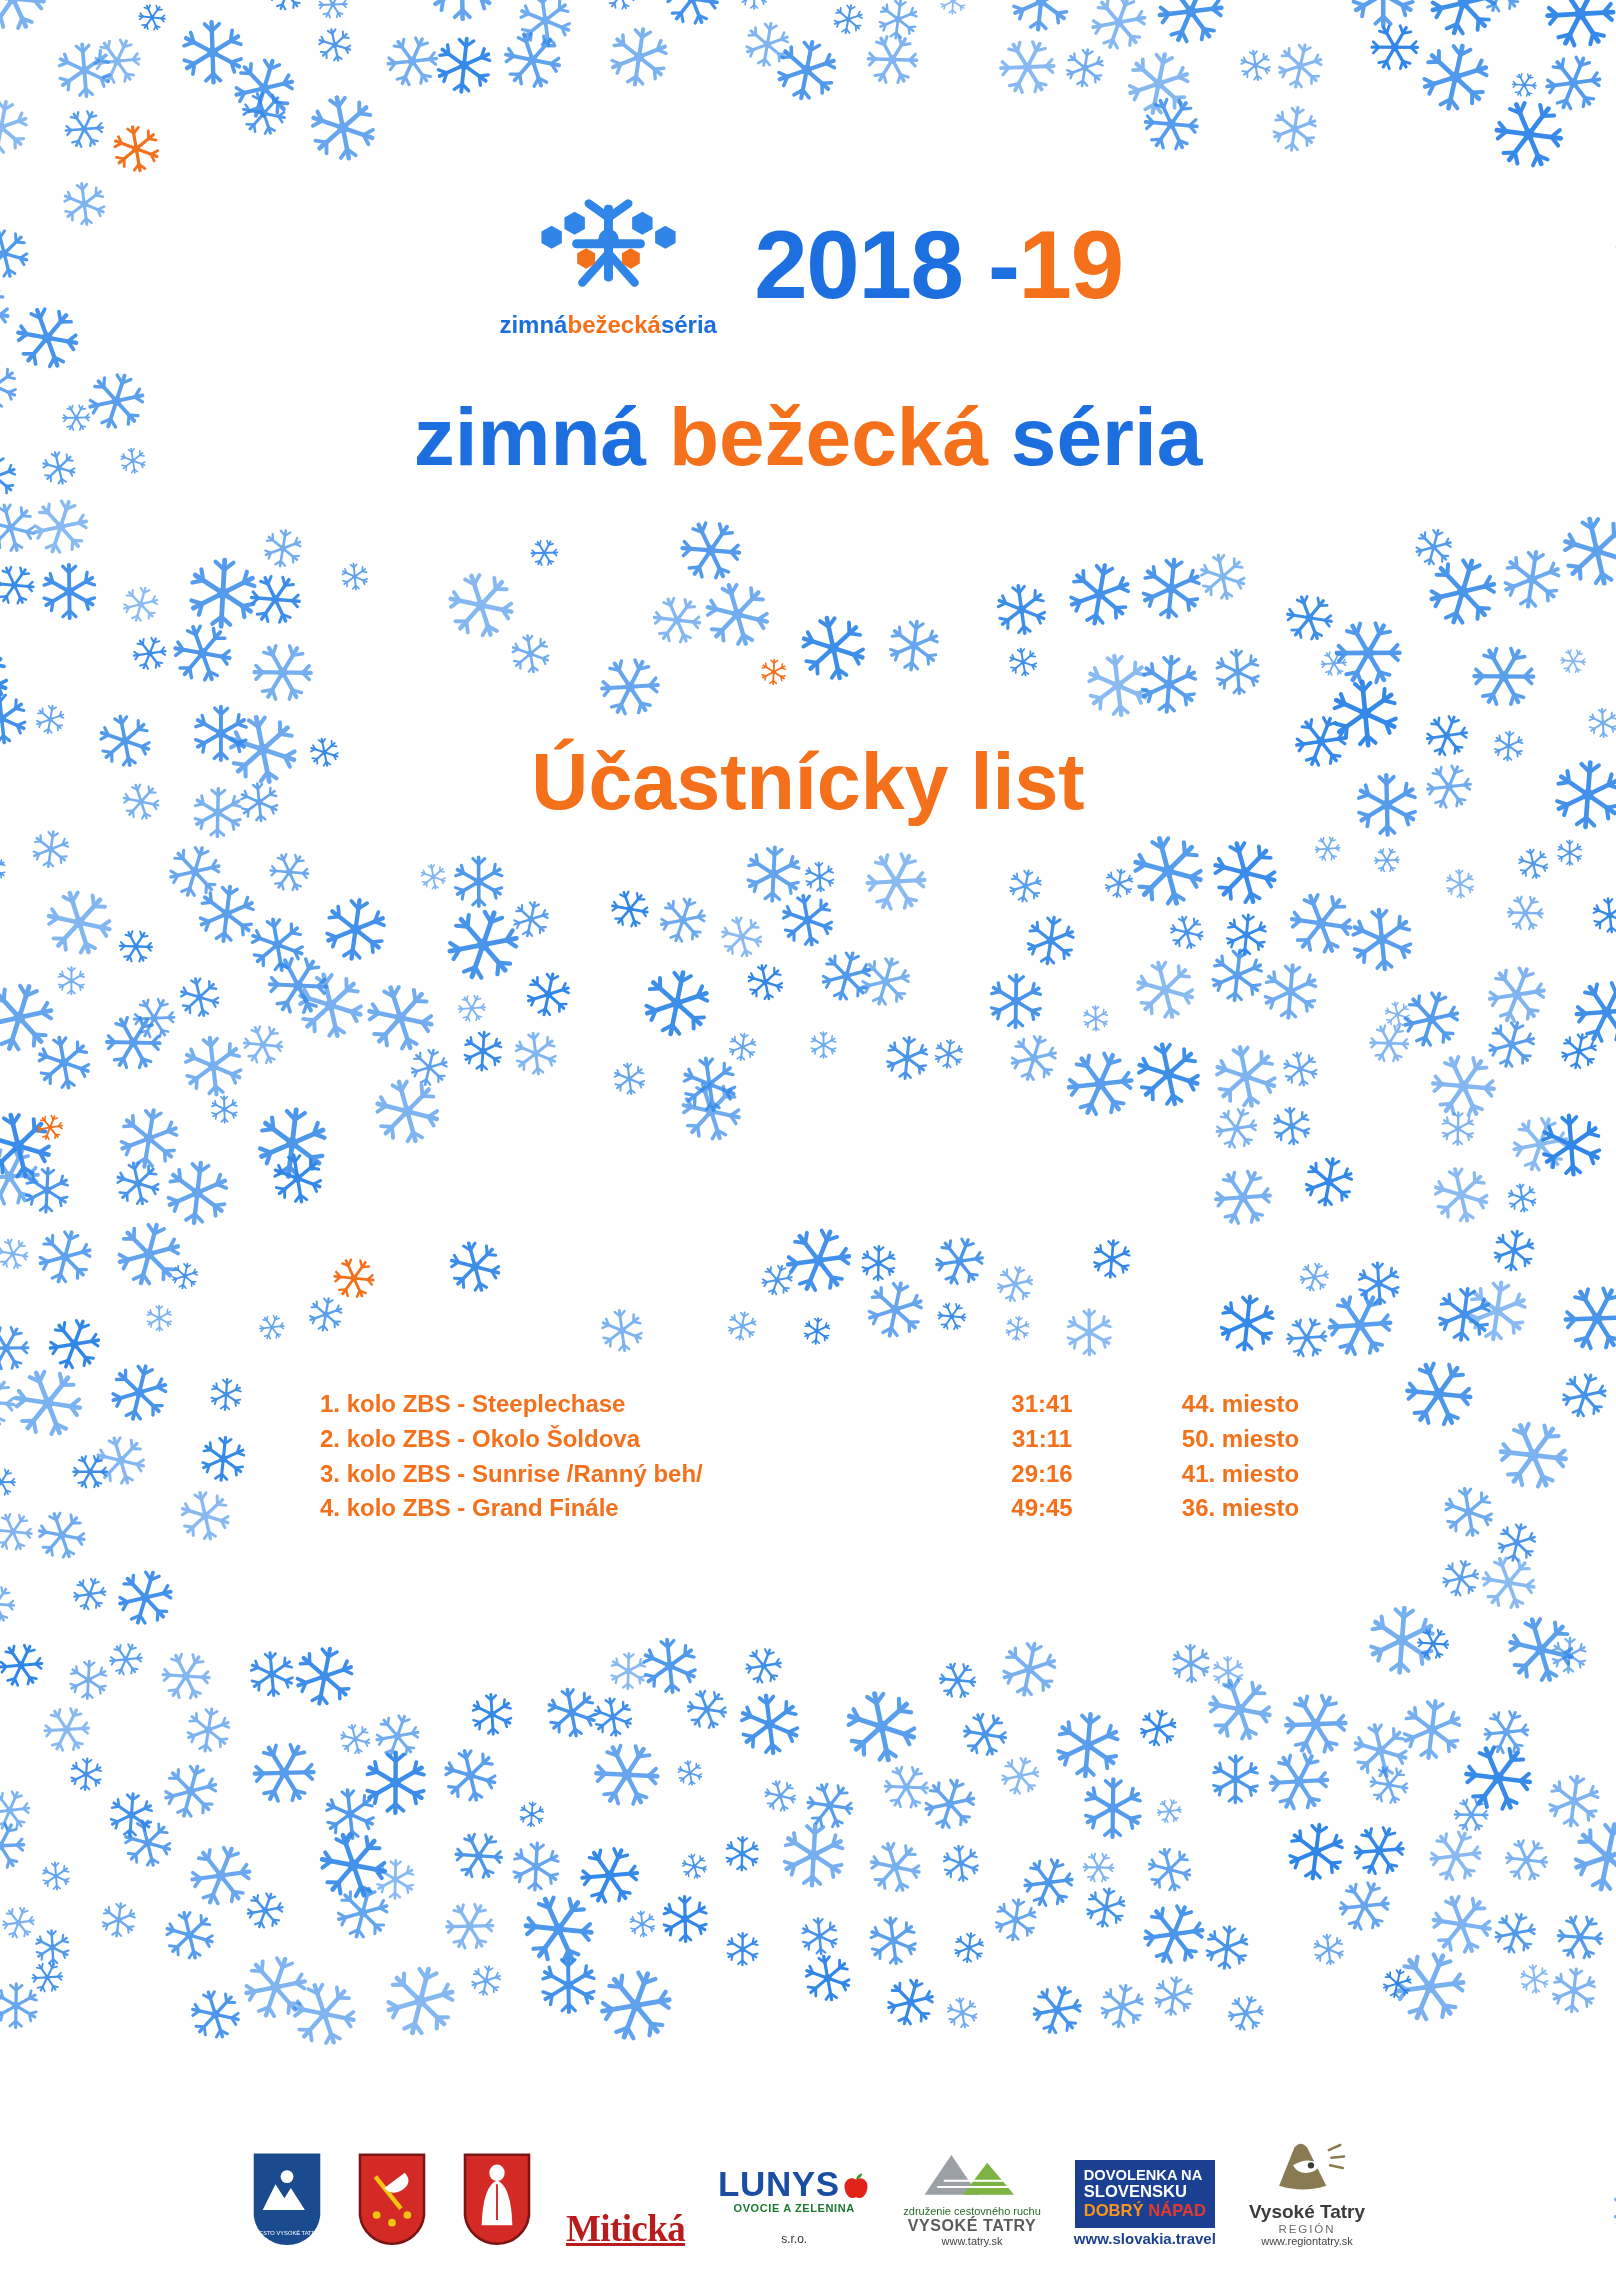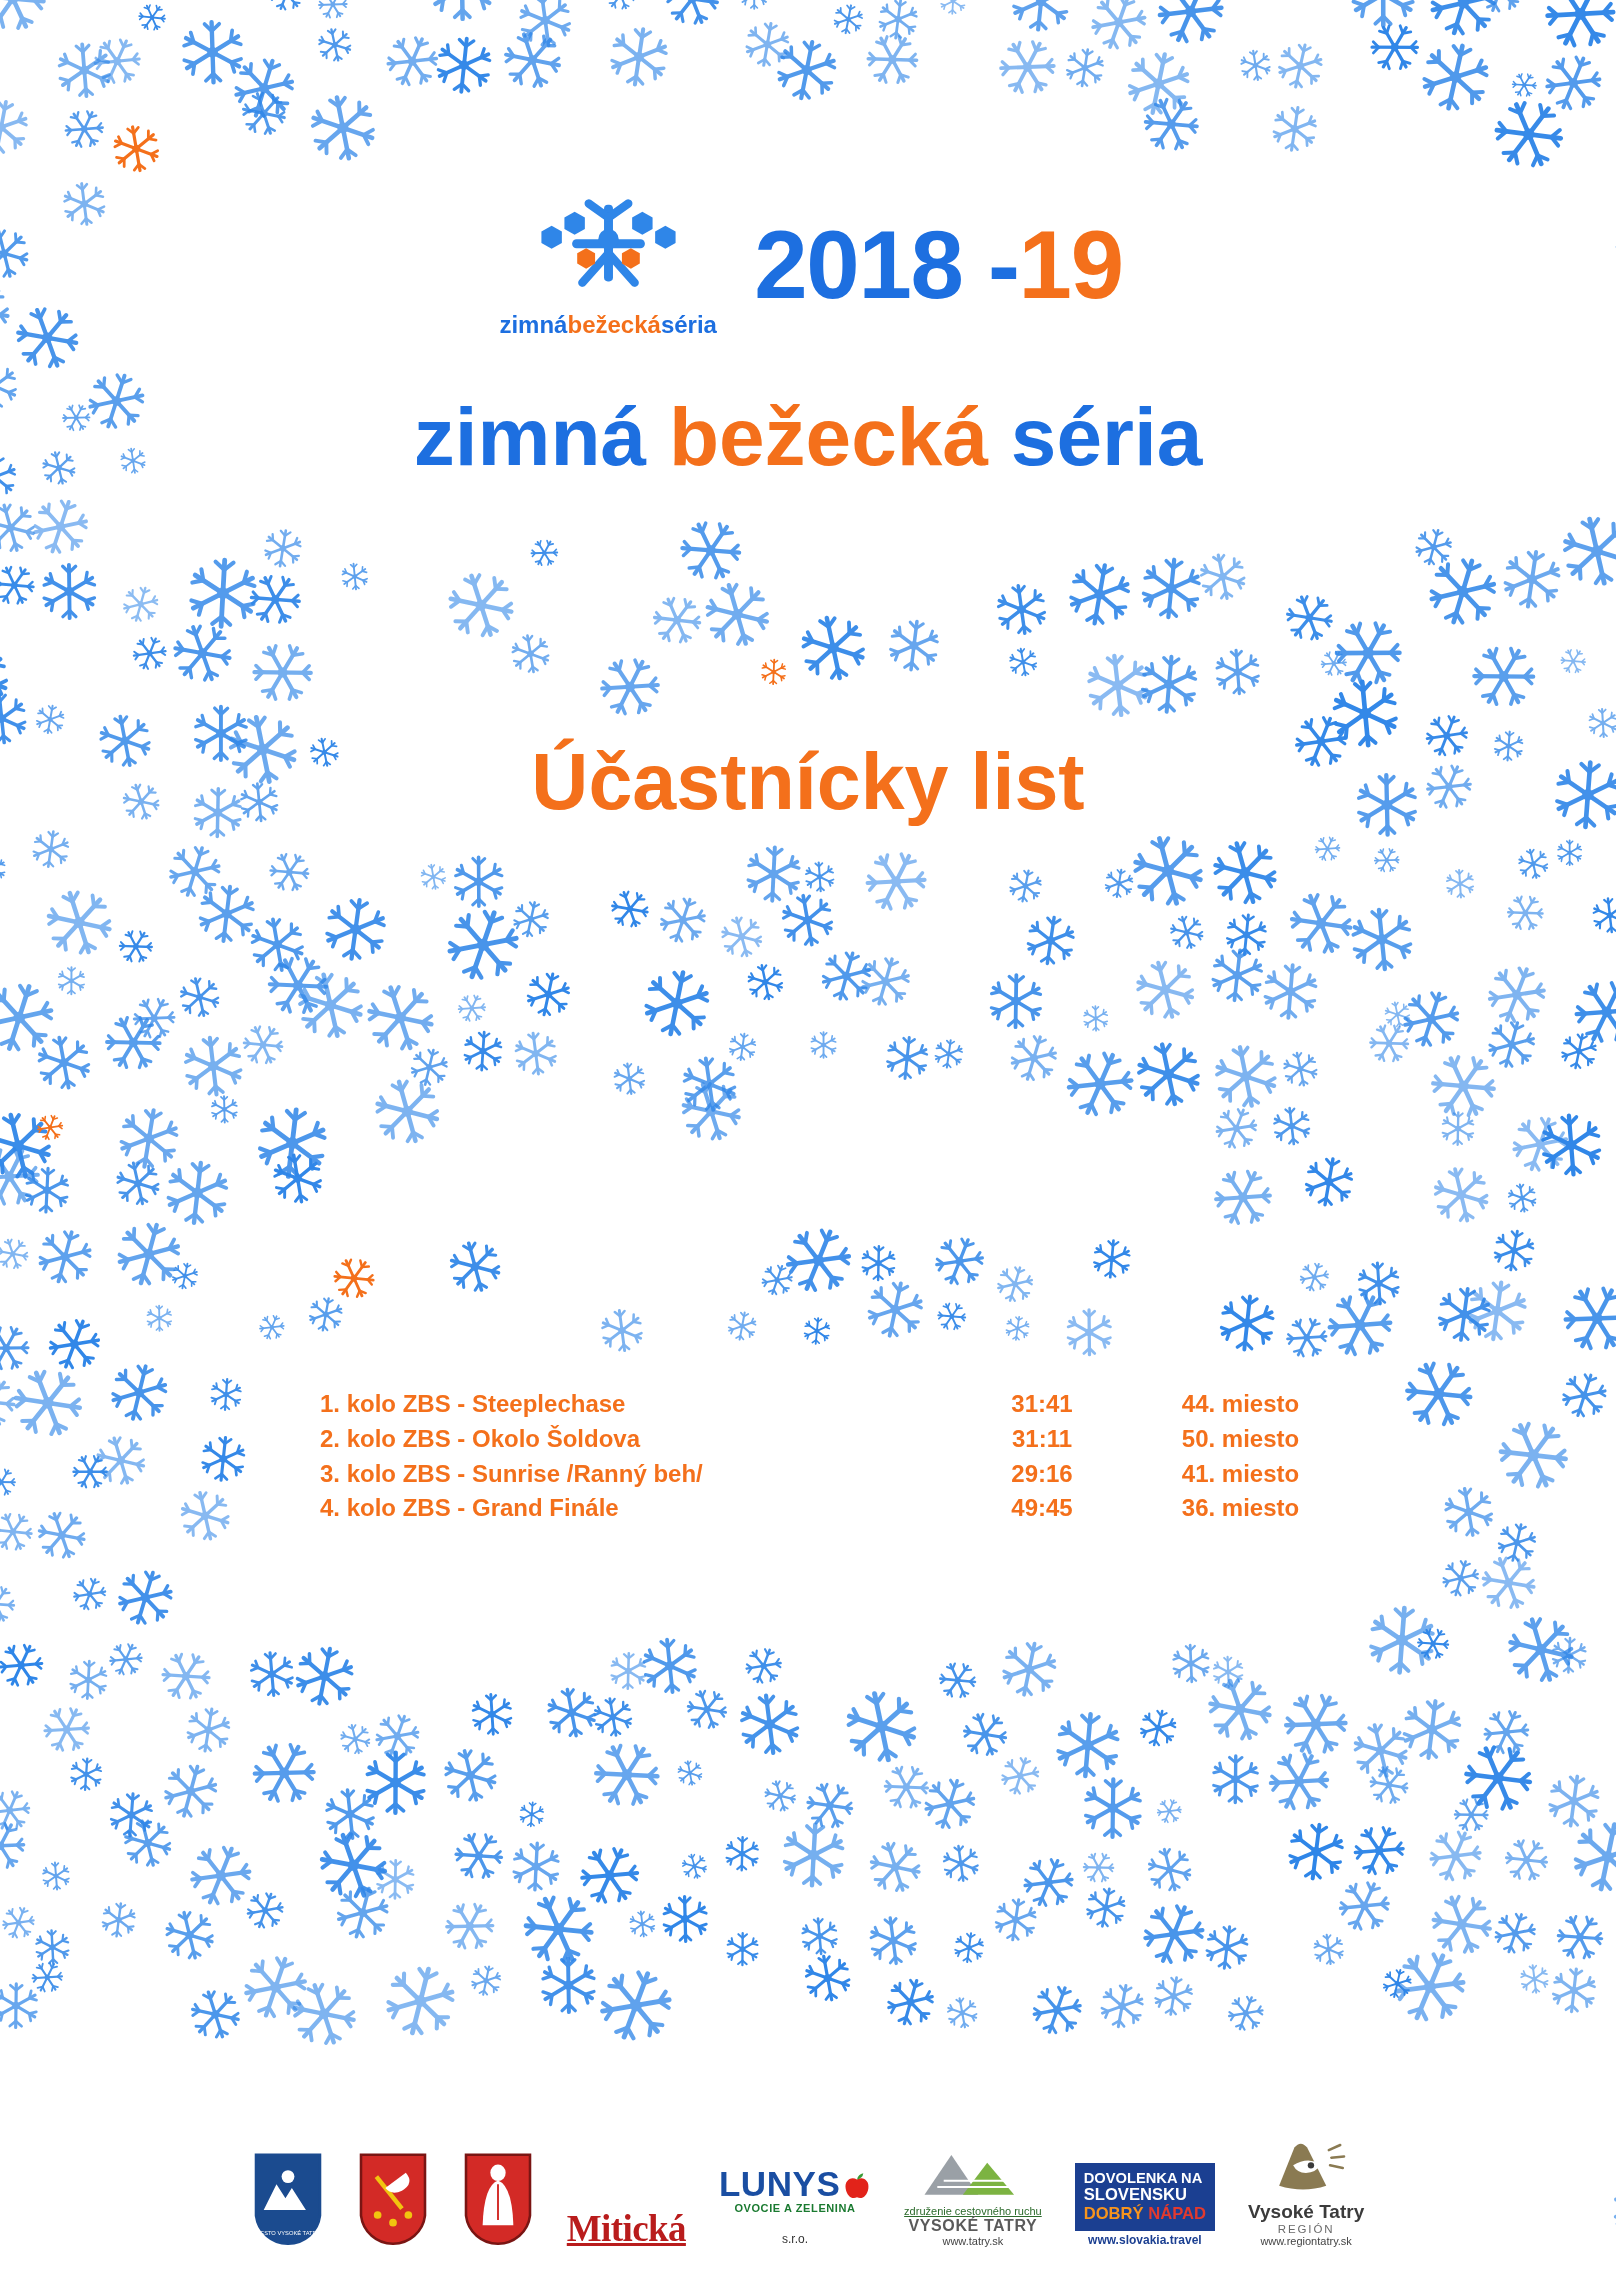--- a/index.html
+++ b/index.html
@@ -190,36 +190,36 @@
     color: #1a7a30;
     letter-spacing: 0.6px;
     margin-top: 1.3px;
   }
   .tatry-cap {
     font-size: 16px;
     font-weight: bold;
     color: #5a5a5a;
     letter-spacing: 0.6px;
   }
-  .tatry-small { font-size: 11px; color: #2c6b2c; text-decoration: underline; }
+  .tatry-small { font-size: 11px; color: #2c6b2c; }
   .tatry-url { font-size: 11px; color: #444; }
 
   .slovakia-box {
     background: #1b3f91;
     padding: 6.4px 9px 7.7px 9px;
     text-align: left;
     line-height: 1.12;
   }
   .slovakia-box .l1 { color: #ffffff; font-size: 14.7px; font-weight: bold; }
   .slovakia-box .l2 { color: #ffffff; font-size: 16.6px; font-weight: bold; }
   .slovakia-box .l3 { font-size: 16.6px; font-weight: bold; }
   .slovakia-box .l3 .s1 { color: #f7941d; }
   .slovakia-box .l3 .s2 { color: #ffffff; }
   .slovakia-box .l3 .s3 { color: #e23a2e; }
-  .slovakia-url { font-size: 12px; color: #1b3f91; font-weight: bold; margin-top: 2.6px; }
+  .slovakia-url { font-size: 15px; color: #1b3f91; font-weight: bold; margin-top: 2.6px; }
 
   .vt-name { font-size: 19px; font-weight: bold; color: #3b3b3b; letter-spacing: 0px; }
   .vt-reg { font-size: 11.5px; color: #6b6b6b; letter-spacing: 1.9px; }
   .vt-url { font-size: 11px; color: #444; }
 </style>
 </head>
 <body>
 
 <svg id="snow-bg" viewBox="0 0 2528 3555" preserveAspectRatio="none" xmlns="http://www.w3.org/2000/svg">
   <defs>

